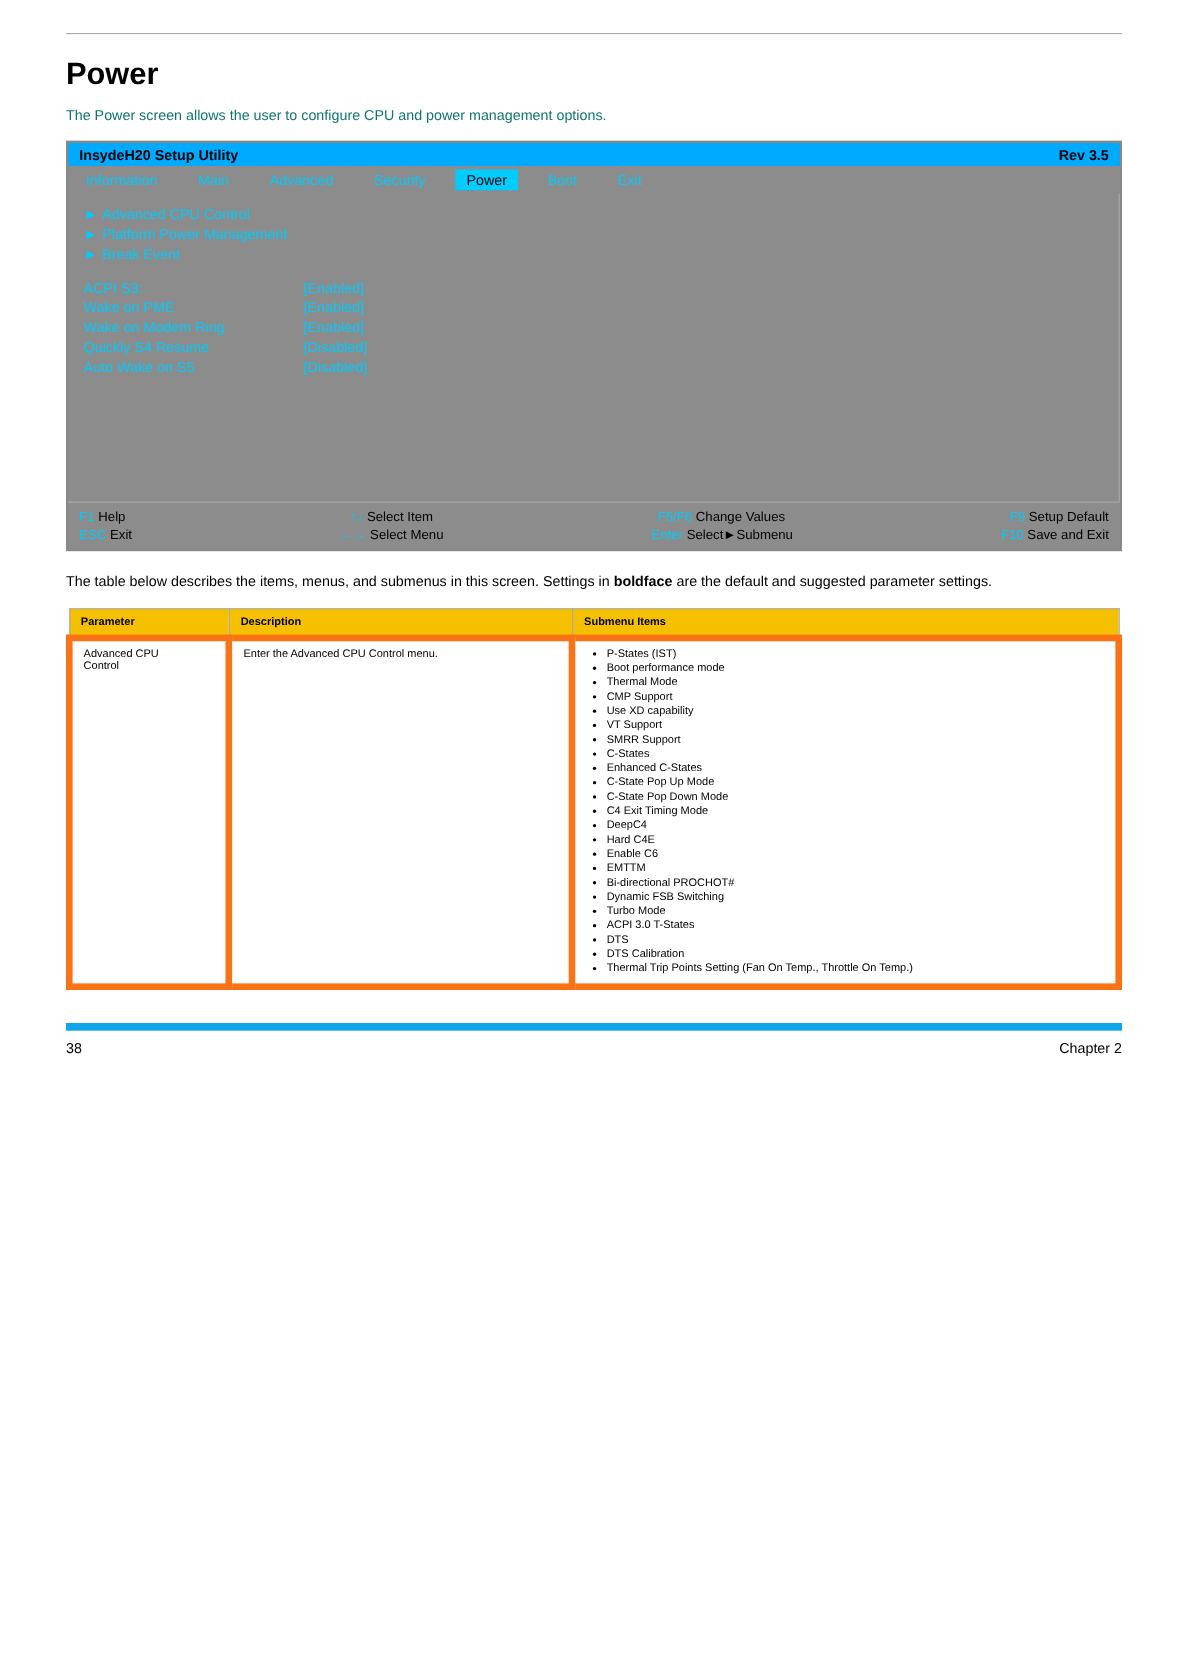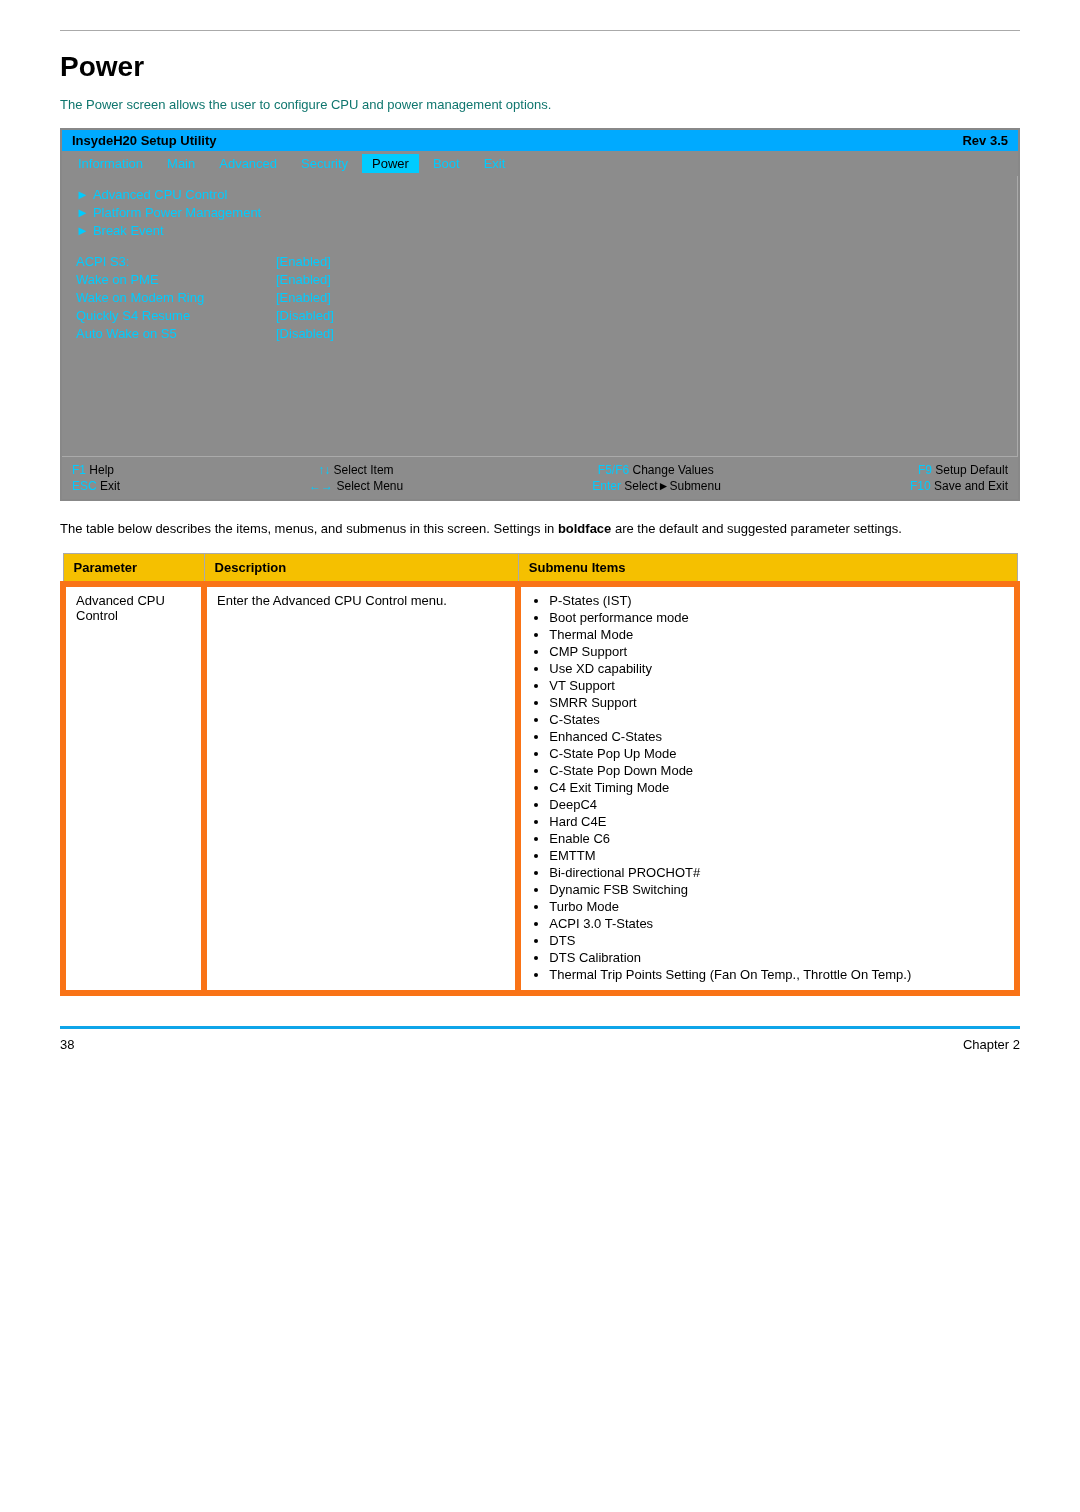--- a/index.html
+++ b/index.html
@@ -42,21 +42,21 @@
       justify-content: space-between;
       padding: 3px 10px;
       font-weight: bold;
     }
     .bios-title-bar .rev {
       color: #000;
     }
     .bios-nav-bar {
       background: #8c8c8c;
       display: flex;
-      gap: 4px;
+      gap: 17px;
       padding: 3px 6px;
     }
     .bios-nav-bar span {
       color: #00ccff;
       padding: 2px 10px;
       font-size: 13px;
     }
     .bios-nav-bar span.power-active {
       background: #00ccff;
       color: #000;
@@ -137,21 +137,21 @@
       margin-bottom: 14px;
       color: #000;
       line-height: 1.5;
     }
     .below-text b {
       font-weight: bold;
     }
     .param-table {
       width: 100%;
       border-collapse: collapse;
-      font-size: 13px;
+      font-size: 10px;
       margin-bottom: 30px;
     }
     .param-table thead tr th {
       background: #f5c000;
       color: #000;
       font-weight: bold;
       border: 1px solid #aaa;
       padding: 6px 10px;
       text-align: left;
     }
@@ -163,21 +163,21 @@
     .param-table tbody tr td ul {
       list-style: disc;
       padding-left: 18px;
     }
     .param-table tbody tr td ul li {
       margin-bottom: 2px;
     }
     .page-footer {
       display: flex;
       justify-content: space-between;
-      border-top: 3px solid #0ea5e9;
+      border-top: 7px solid #0ea5e9;
       padding-top: 8px;
       font-size: 13px;
       color: #000;
       margin-top: 10px;
     }
   </style>
 </head>
 <body>
 
 <hr class="top-rule">

